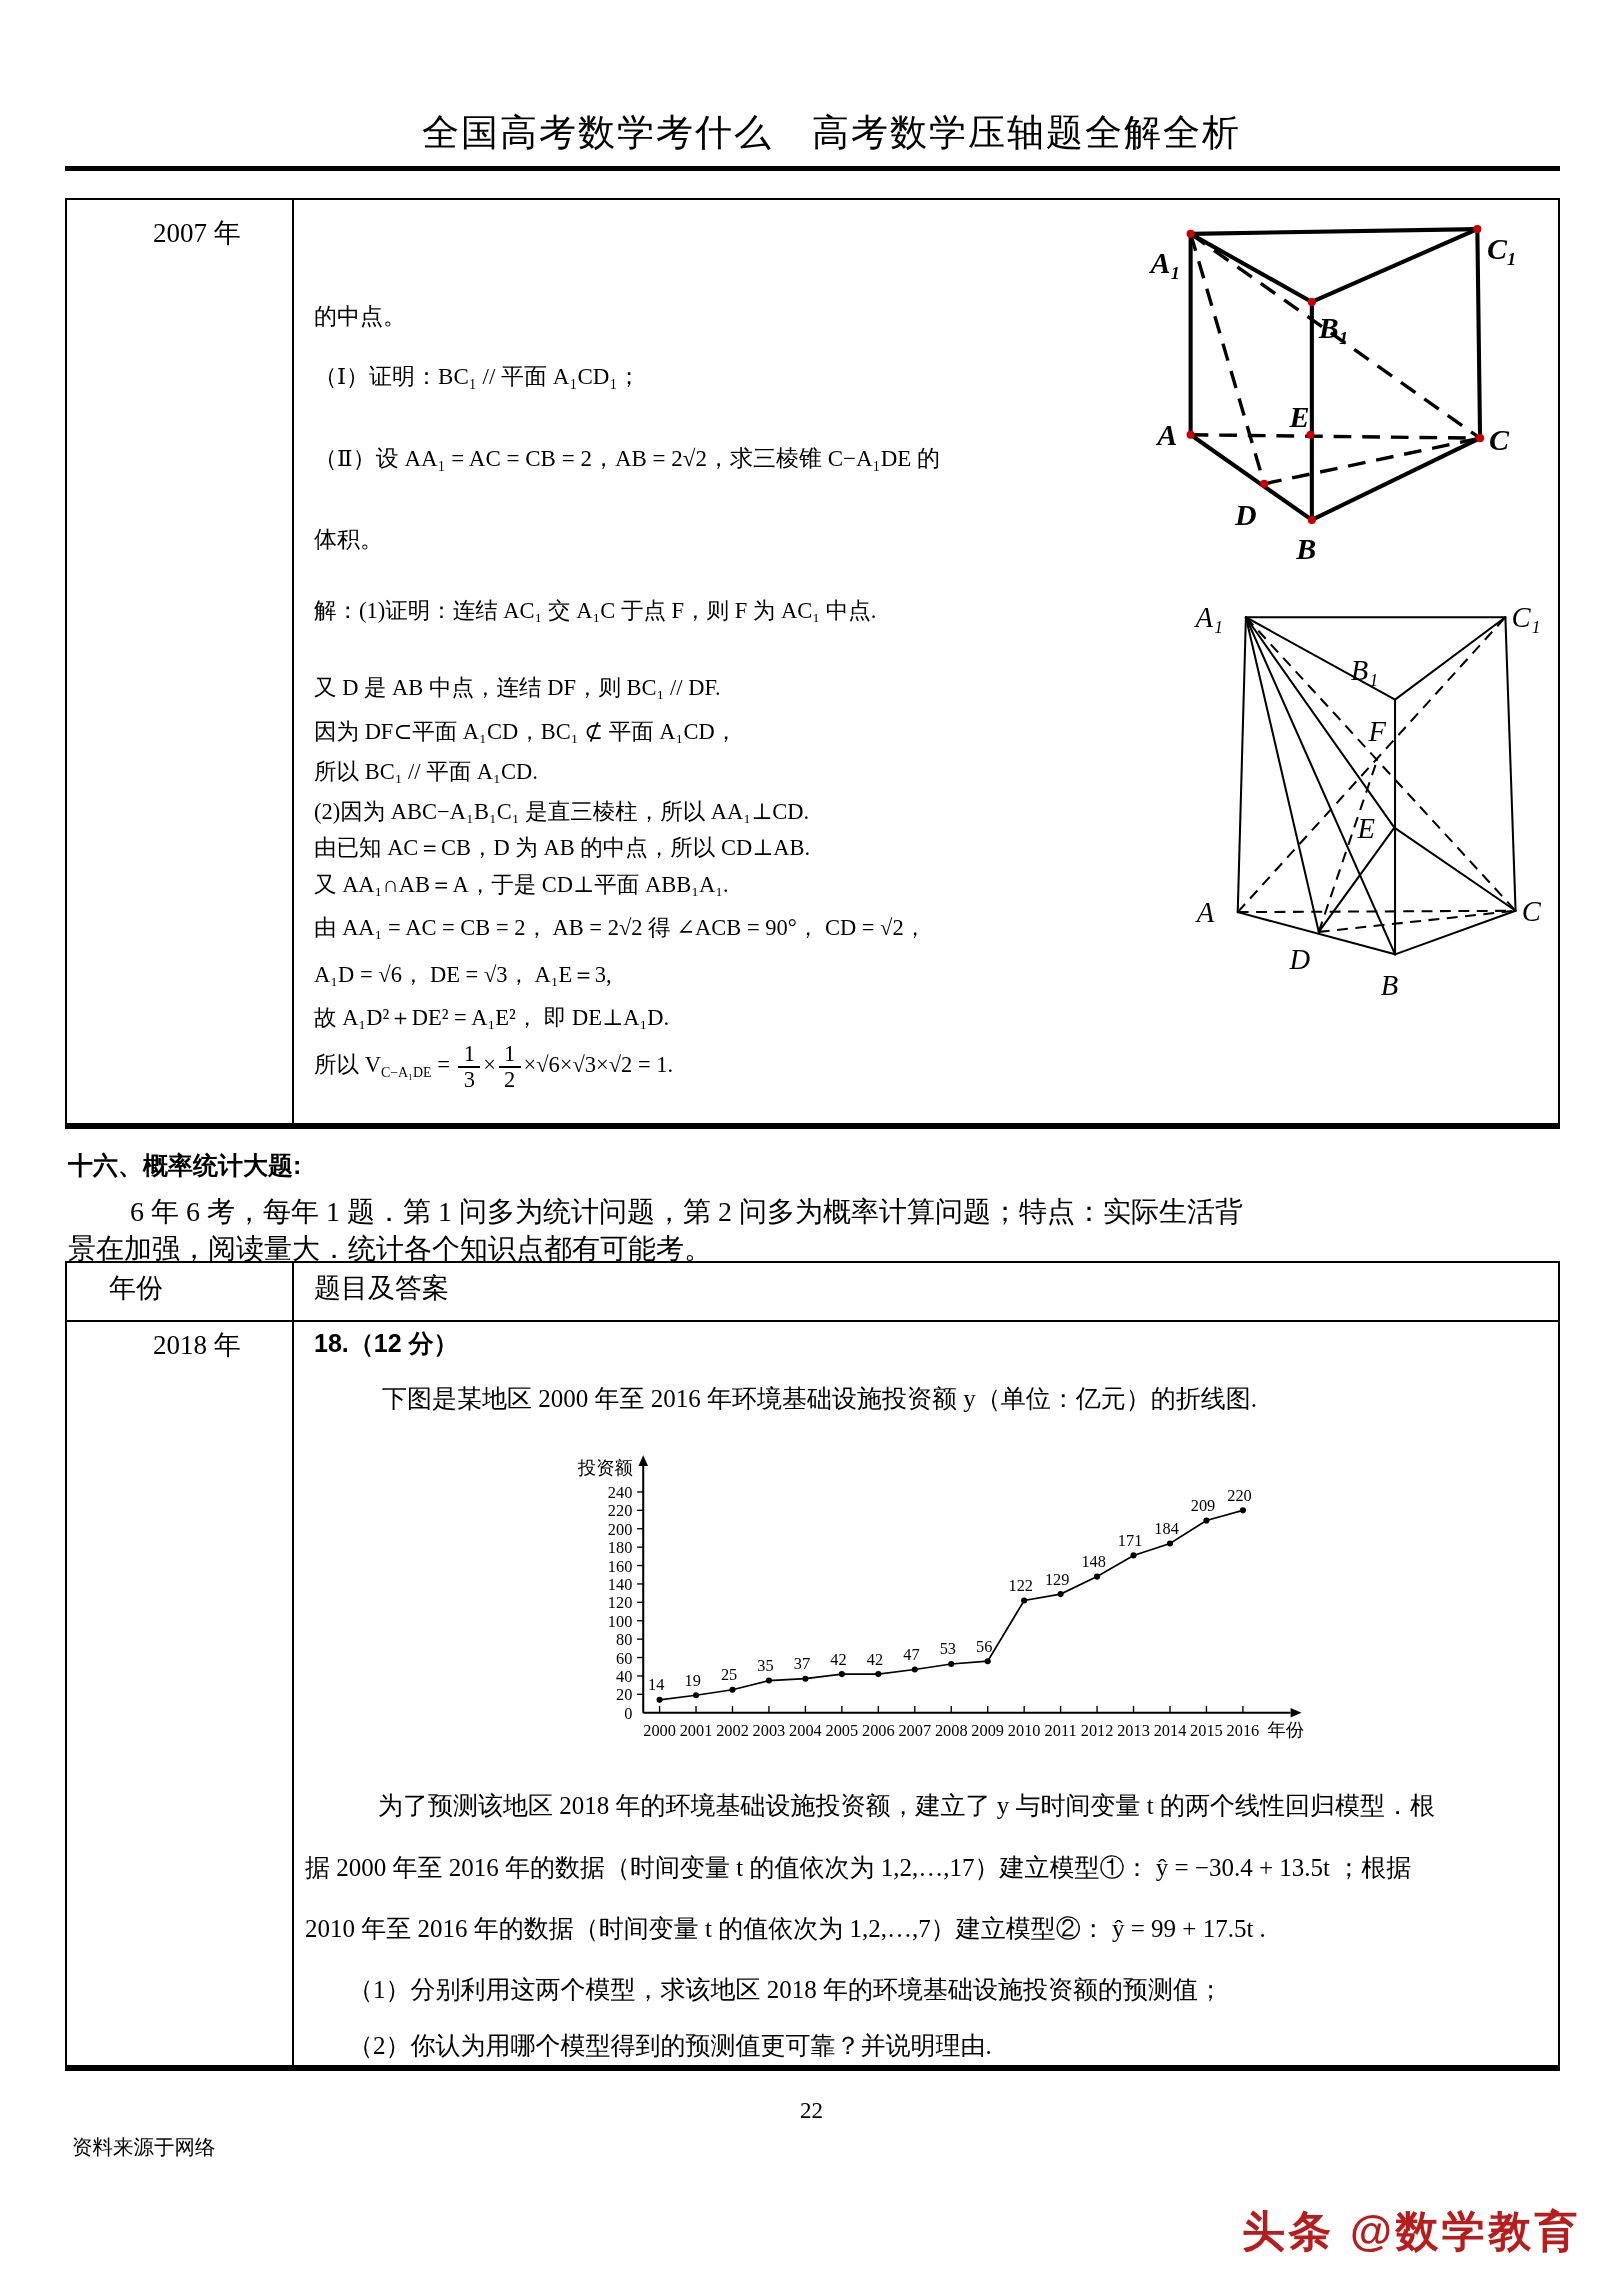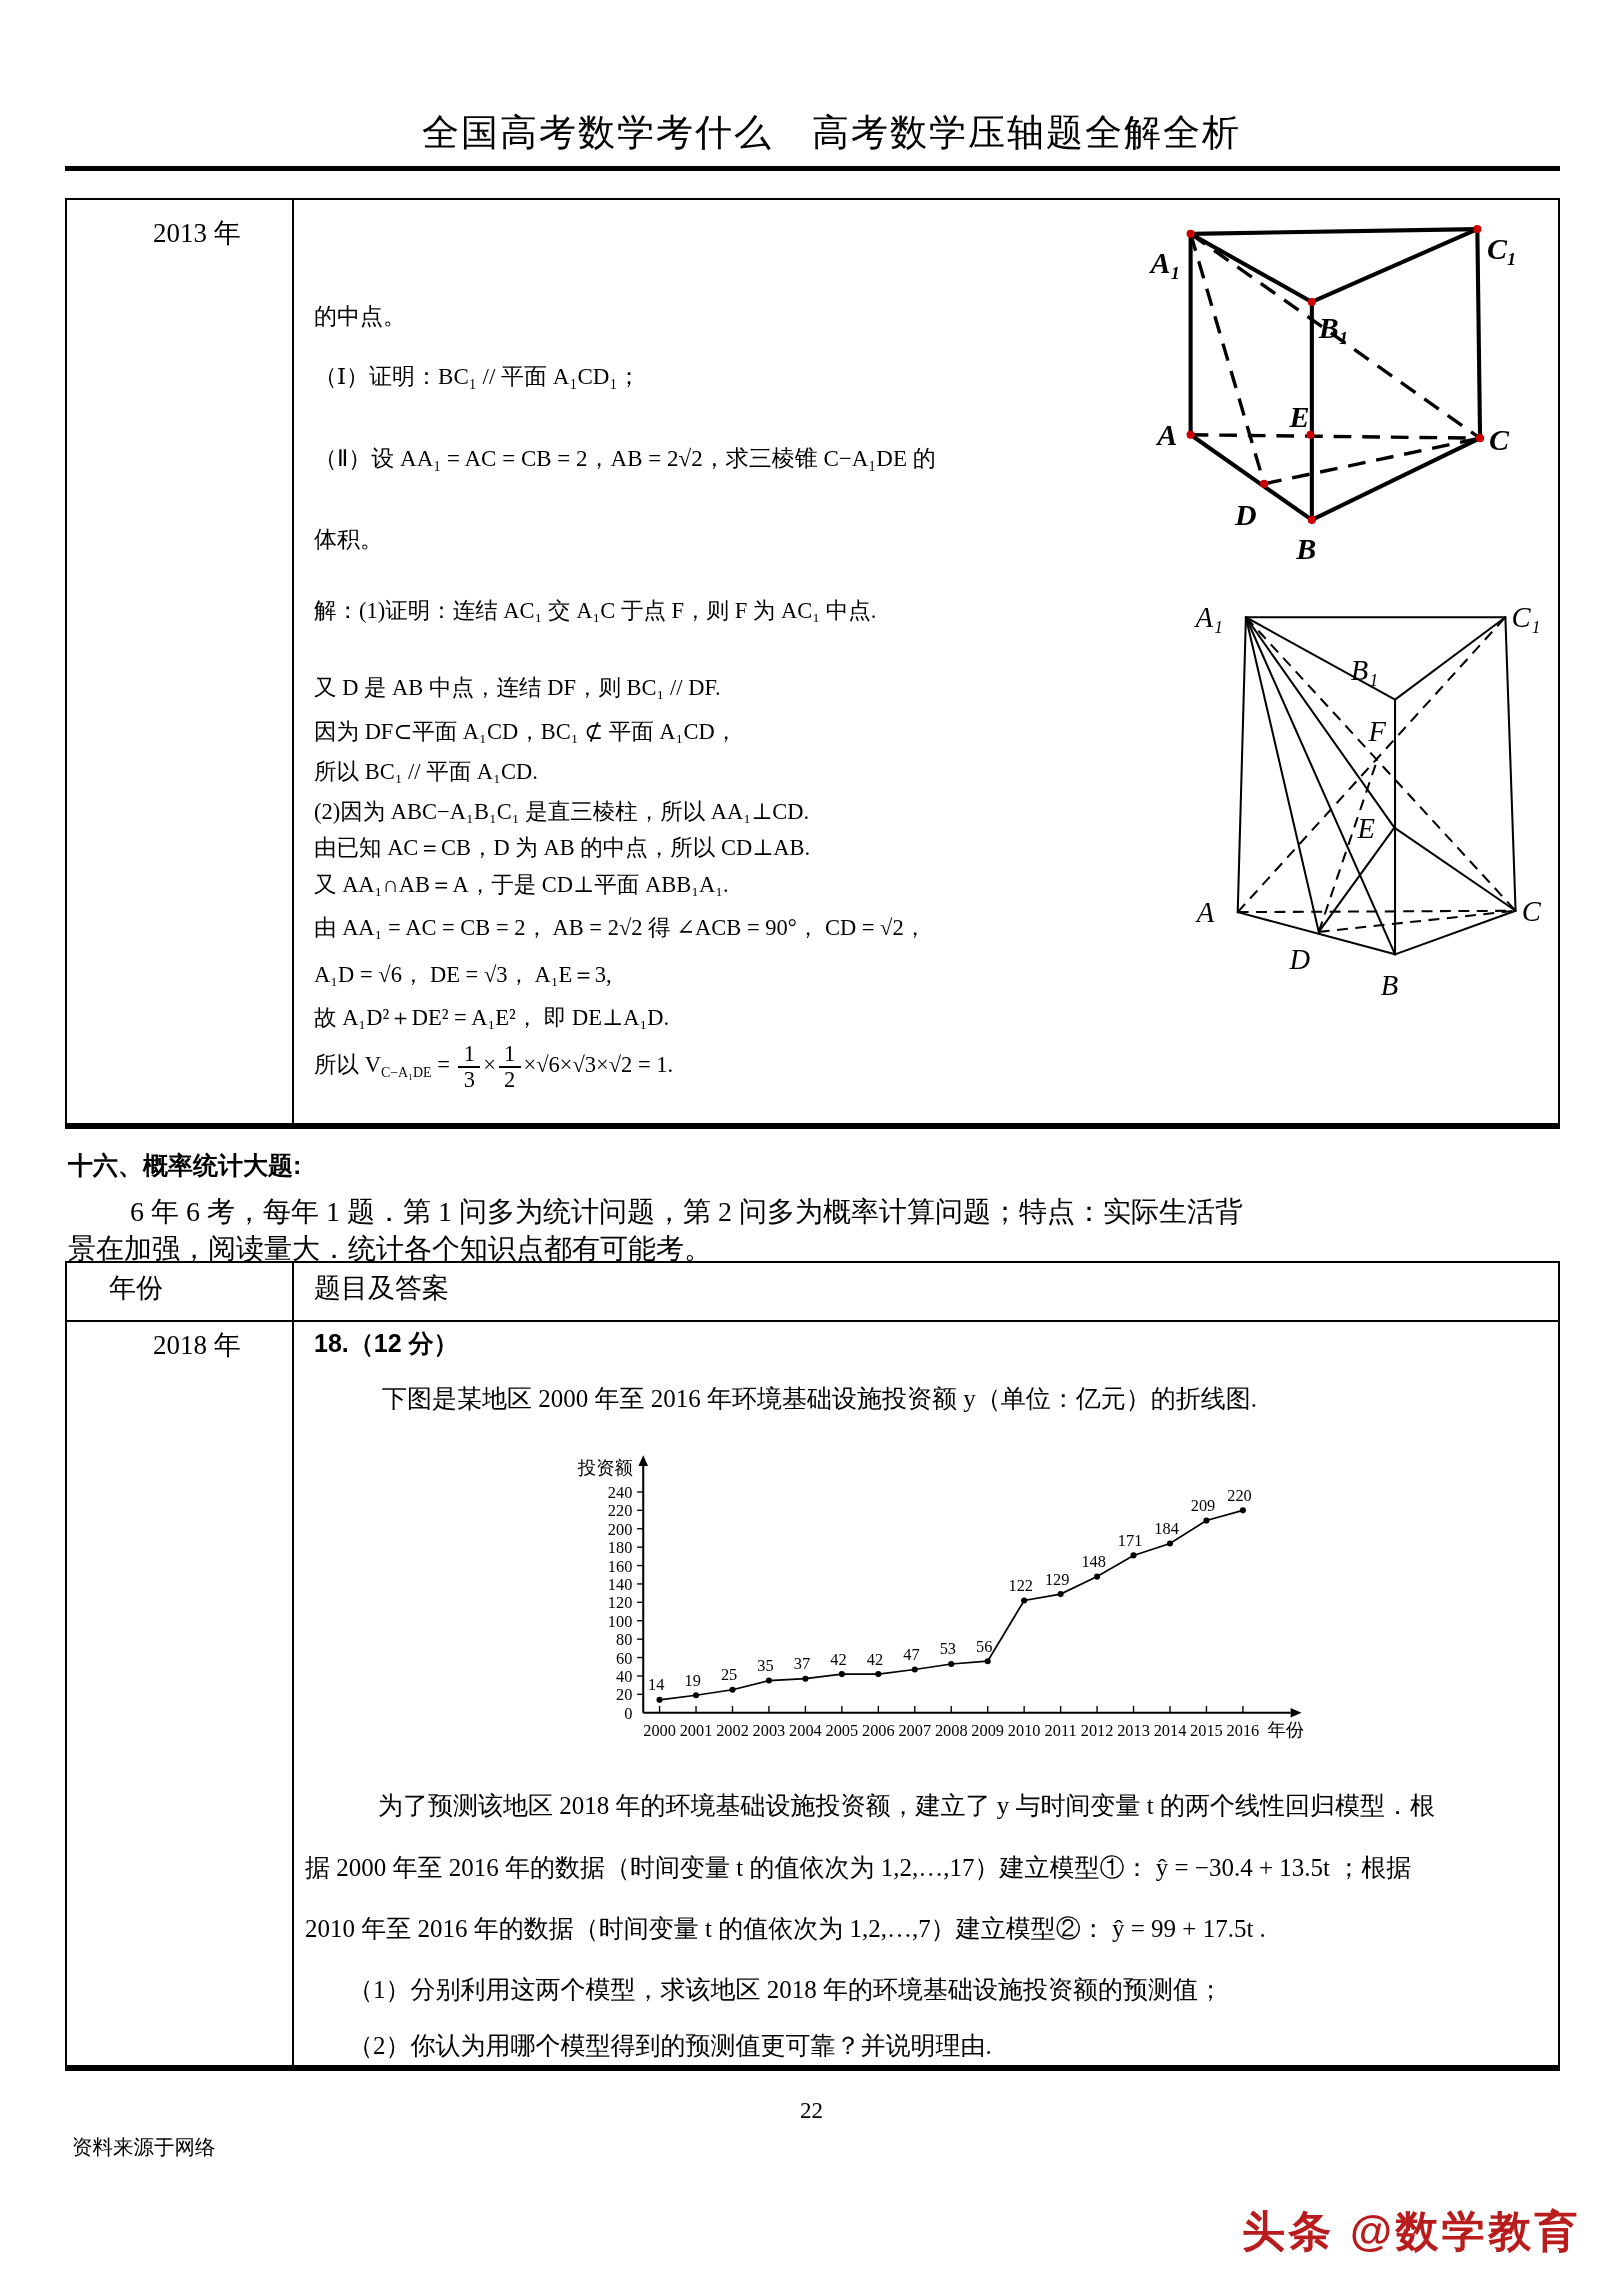--- a/index.html
+++ b/index.html
@@ -37,25 +37,25 @@
 <body>
 
 <div id="page">
 
   <div class="title">全国高考数学考什么　高考数学压轴题全解全析</div>
   <div class="rule"></div>
 
   <div id="table1" class="tbl">
     <div class="vdiv"></div>
   </div>
-  <div class="ln yearcell" style="left:153px;top:217px;">2013 年</div>
+  <div class="ln yearcell" style="left:153px;top:217px;">2007 年</div>
 
   <div class="ln" style="left:314px;top:303px;">的中点。</div>
   <div class="ln" style="left:314px;top:363px;">（Ⅰ）证明：BC₁ // 平面 A₁CD₁；</div>
-  <div class="ln" style="left:314px;top:445px;font-family:Liberation Serif, serif;">（Ⅱ）设 AA₁ = AC = CB = 2，AB = 2√2，求三棱锥 C−A₁DE 的</div>
+  <div class="ln" style="left:314px;top:445px;">（Ⅱ）设 AA₁ = AC = CB = 2，AB = 2√2，求三棱锥 C−A₁DE 的</div>
   <div class="ln" style="left:314px;top:526px;">体积。</div>
 
   <div class="ln sol" style="left:314px;top:597px;">解：(1)证明：连结 AC₁ 交 A₁C 于点 F，则 F 为 AC₁ 中点.</div>
   <div class="ln sol" style="left:314px;top:674px;">又 D 是 AB 中点，连结 DF，则 BC₁ // DF.</div>
   <div class="ln sol" style="left:314px;top:718px;">因为 DF⊂平面 A₁CD，BC₁ ⊄ 平面 A₁CD，</div>
   <div class="ln sol" style="left:314px;top:758px;font-family:Liberation Serif, serif;">所以 BC₁ // 平面 A₁CD.</div>
   <div class="ln sol" style="left:314px;top:798px;">(2)因为 ABC−A₁B₁C₁ 是直三棱柱，所以 AA₁⊥CD.</div>
   <div class="ln sol" style="left:314px;top:834px;">由已知 AC＝CB，D 为 AB 的中点，所以 CD⊥AB.</div>
   <div class="ln sol" style="left:314px;top:871px;">又 AA₁∩AB＝A，于是 CD⊥平面 ABB₁A₁.</div>
   <div class="ln sol" style="left:314px;top:914px;">由 AA₁ = AC = CB = 2， AB = 2√2 得 ∠ACB = 90°， CD = √2，</div>

